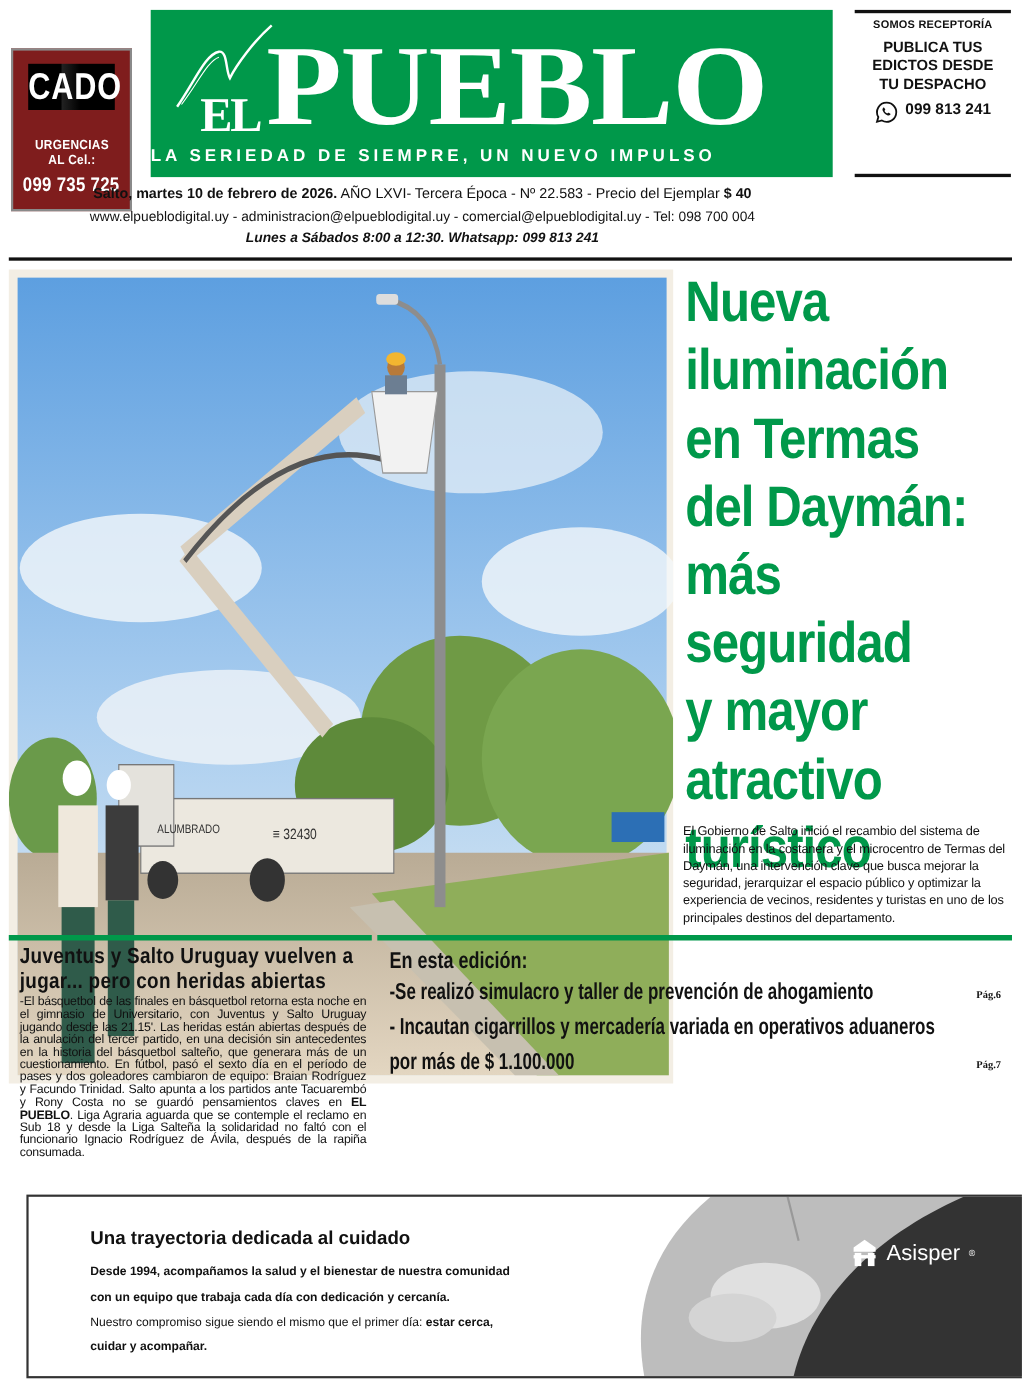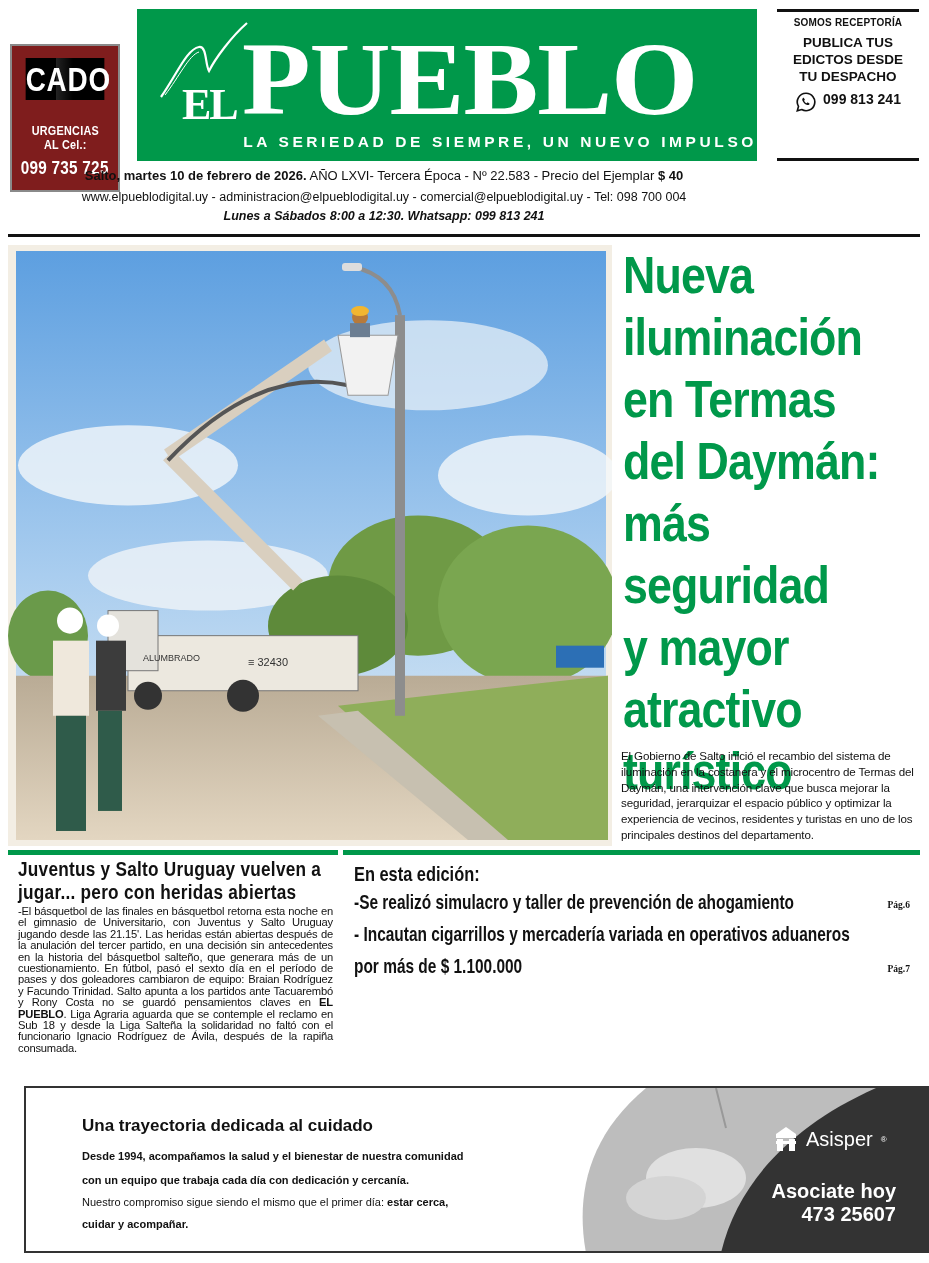--- a/index.html
+++ b/index.html
@@ -33,21 +33,21 @@
     font-family: "Liberation Serif", serif; font-weight: bold;
     font-size: 44px; color: #fff; letter-spacing: -2px;
   }
   .masthead .pueblo {
     position: absolute; left: 105px; top: 18px;
     font-family: "Liberation Serif", serif; font-weight: bold;
     font-size: 104px; line-height: 104px; color: #fff; letter-spacing: -1px;
     transform: scaleX(1.08); transform-origin: left;
   }
   .masthead .tagline {
-    position: absolute; left: 0; right: 0; top: 124px; text-align: right;
+    position: absolute; left: 0; right: 0; top: 124px; text-align: left;
     font-size: 15.5px; font-weight: bold; color: #fff; letter-spacing: 3.6px;
   }
 
   .recep {
     position: absolute; left: 777px; top: 9px; width: 142px; height: 152px;
     border-top: 3px solid #111; border-bottom: 3px solid #111;
     text-align: center; color: #111;
   }
   .recep .somos { margin-top: 5px; font-size: 10px; font-weight: bold; letter-spacing: 0.2px; }
   .recep .diario {
@@ -61,21 +61,21 @@
 
   .infoline { position: absolute; left: 0; width: 768px; text-align: center; color: #111; }
   .info1 { top: 168px; font-size: 13px; }
   .info1 b { font-weight: bold; }
   .info2 { top: 190px; font-size: 12.5px; }
   .info3 { top: 209px; font-size: 12.5px; font-weight: bold; font-style: italic; }
   .rule-top { position: absolute; left: 8px; width: 912px; top: 234px; height: 3px; background: #111; }
 
   
   .lead-photo {
-    position: absolute; left: 8px; top: 245px; width: 604px; height: 601px;
+    position: absolute; left: 8px; top: 245px; width: 604px; height: 740px;
     background: #f3eee4; overflow: hidden;
   }
   .lead-photo svg { width: 100%; height: 100%; display: block; }
 
   .lead-title {
     position: absolute; left: 623px; top: 244px; width: 300px;
     font-family: "Liberation Sans", sans-serif; font-weight: bold;
     color: #00984a; font-size: 52px; line-height: 62px; letter-spacing: -1px;
     transform: scaleX(0.86); transform-origin: left top;
     width: 350px;
@@ -291,17 +291,13 @@
   <div class="ad-brand">
     <svg width="24" height="26" viewBox="0 0 24 26">
       <path d="M12 1 L22 8 L22 12 L2 12 L2 8 Z" fill="#fff"></path>
       <rect x="3" y="13" width="6" height="12" fill="#fff"></rect>
       <rect x="15" y="13" width="6" height="12" fill="#fff"></rect>
       <rect x="2" y="15" width="20" height="3" fill="#fff"></rect>
     </svg>
     <span>Asisper</span>
       <sup>®</sup>
   </div>
-  <div class="ad-cta">
-    <div>Asociate hoy</div>
-    <div>473 25607</div>
-  </div>
 </div>
 
 </body></html>

